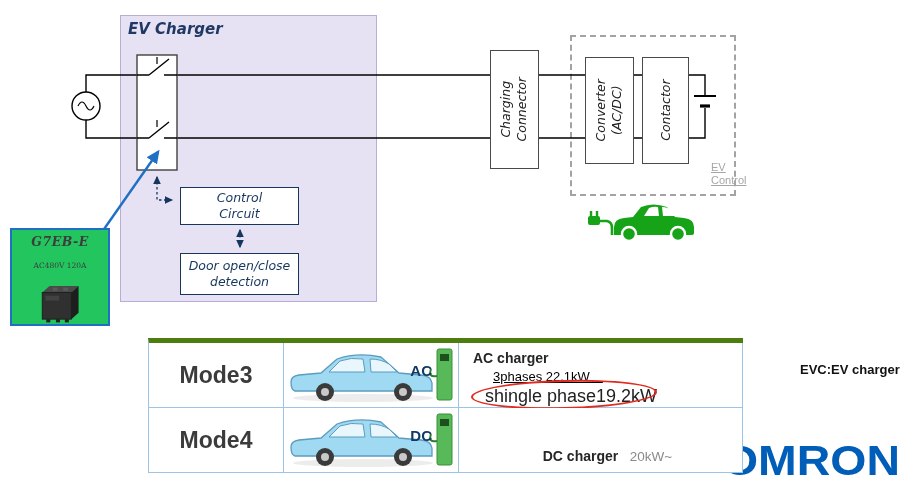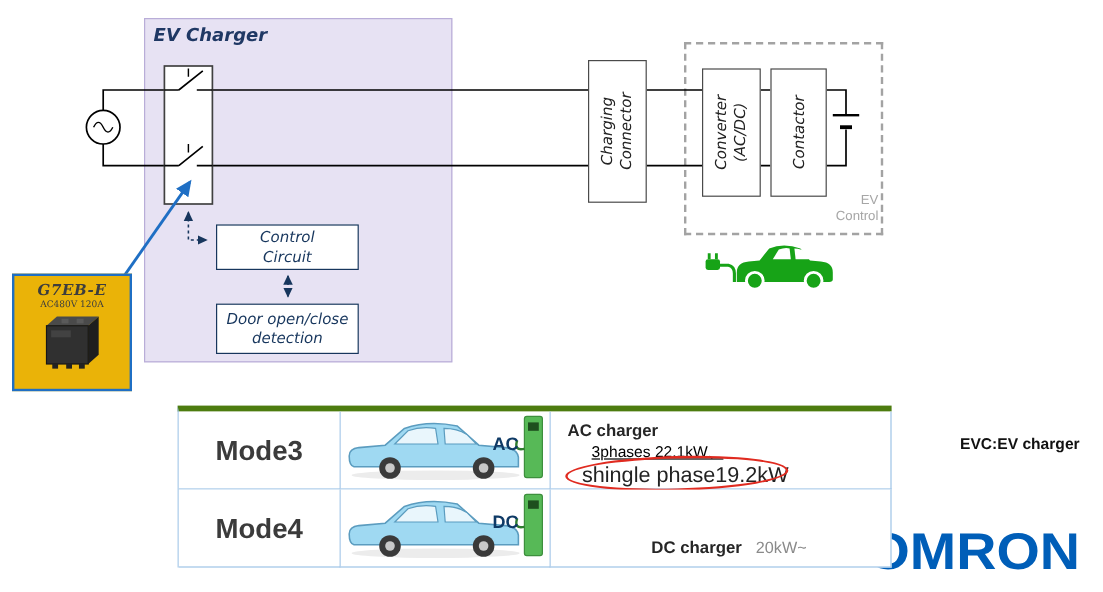--- a/index.html
+++ b/index.html
@@ -20,35 +20,35 @@
   #control-box{left:180px;top:187px;width:117px;height:36px;}
   #door-box{left:180px;top:253px;width:117px;height:40px;}
 
   
   .vbox{background:#fff;border:1.3px solid #4a4a4a;display:flex;align-items:center;justify-content:center;z-index:4;}
   .vtext{transform:rotate(-90deg);width:max-content;text-align:center;font-family:"DejaVu Sans",sans-serif;font-style:italic;font-size:12.5px;color:#222;line-height:1.3;}
   #ccon-box{left:490px;top:50px;width:47px;height:117px;}
   #conv-box{left:585px;top:57px;width:47px;height:105px;}
   #cont-box{left:642px;top:57px;width:45px;height:105px;}
 
-  #evbat-label{left:684px;top:161px;width:48px;text-align:right;font-size:11px;color:#a6a6a6;line-height:1.2;z-index:2;}
-
-  
-  #relay-box{left:10px;top:228px;width:96px;height:94px;background:#eab308;border:2px solid #1f6fc4;z-index:4;display:flex;flex-direction:column;align-items:center;}
+  #evbat-label{left:711px;top:161px;width:48px;font-size:11px;color:#a6a6a6;line-height:1.2;z-index:2;text-decoration:underline;}
+
+  
+  #relay-box{left:10px;top:228px;width:96px;height:94px;background:#22c55e;border:2px solid #1f6fc4;z-index:4;display:flex;flex-direction:column;align-items:center;gap:12px;}
   #relay-model{margin-top:4px;font-family:"DejaVu Serif",serif;font-style:italic;font-weight:bold;font-size:12.5px;color:#3d3d3d;letter-spacing:.5px;}
   #relay-spec{font-family:"DejaVu Serif",serif;font-size:7.5px;color:#3d3d3d;}
 
   #ev-car{left:586px;top:197px;z-index:2;}
 
   
   #spec-table{left:148px;top:338px;display:grid;grid-template-columns:135px 175px 284px;grid-template-rows:65px 65px;
     border-top:5px solid #4d7c0f;border-left:1px solid #9dc3e6;z-index:2;}
   .cell{border-right:1px solid #9dc3e6;border-bottom:1px solid #9dc3e6;position:relative;background:#fff;overflow:visible;}
   .mode-cell{display:flex;align-items:center;justify-content:center;font-weight:bold;font-size:23px;color:#3b3b3b;}
-  .car-cell{display:flex;justify-content:center;}
+  .car-cell{display:flex;align-items:center;justify-content:center;}
   .plug-label{position:absolute;right:26px;top:19px;font-weight:bold;font-size:15px;color:#0f3a66;}
   .desc-cell{font-size:13px;color:#333;}
   .charger-title{margin:7px 0 2px 14px;font-weight:bold;font-size:14px;color:#262626;}
   .indent1{margin-left:34px;font-size:13px;color:#000000;text-decoration:underline;}
   .indent2{margin-left:26px;font-size:18px;color:#222;}
   .red-ellipse{position:absolute;left:12px;top:37px;width:182px;height:25px;border:2.5px solid #e02b20;border-radius:50%;transform:rotate(-1.5deg);}
   .desc-row2{margin:40px 0 0 14px;text-align:center;}
   .desc-row2 .bold{font-weight:bold;font-size:14px;color:#262626;}
   .desc-row2 .gray{font-size:13.5px;color:#8a8a8a;margin-left:8px;}
 

